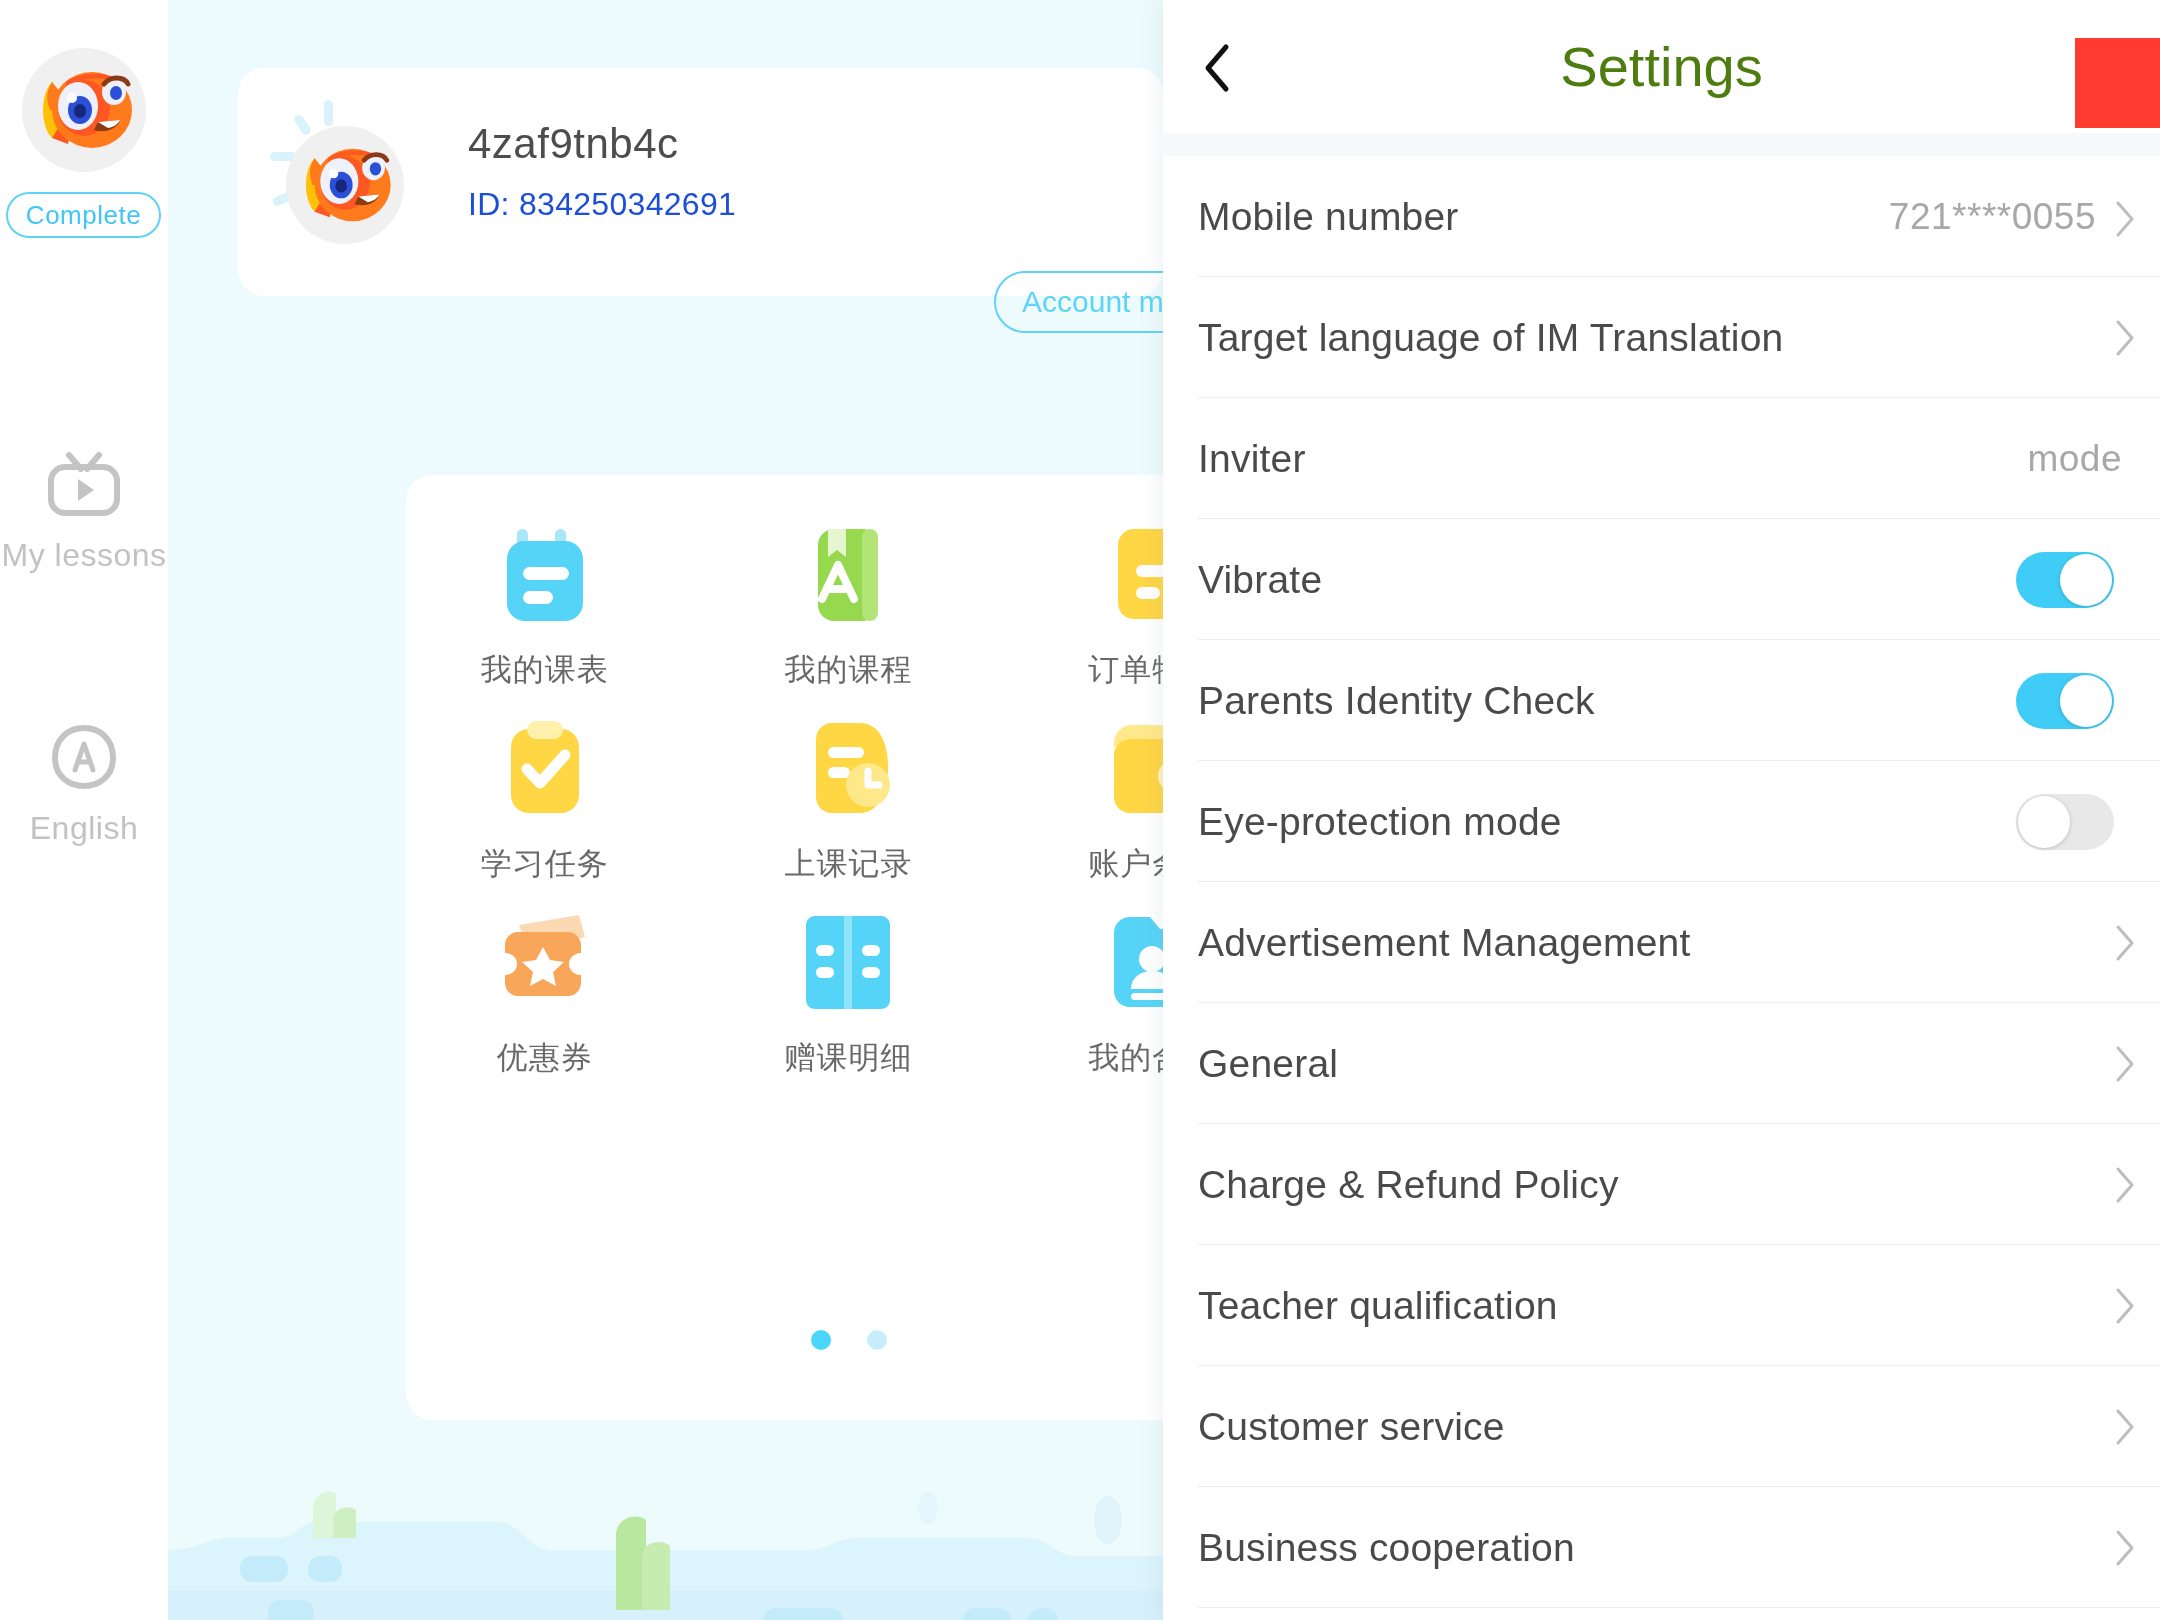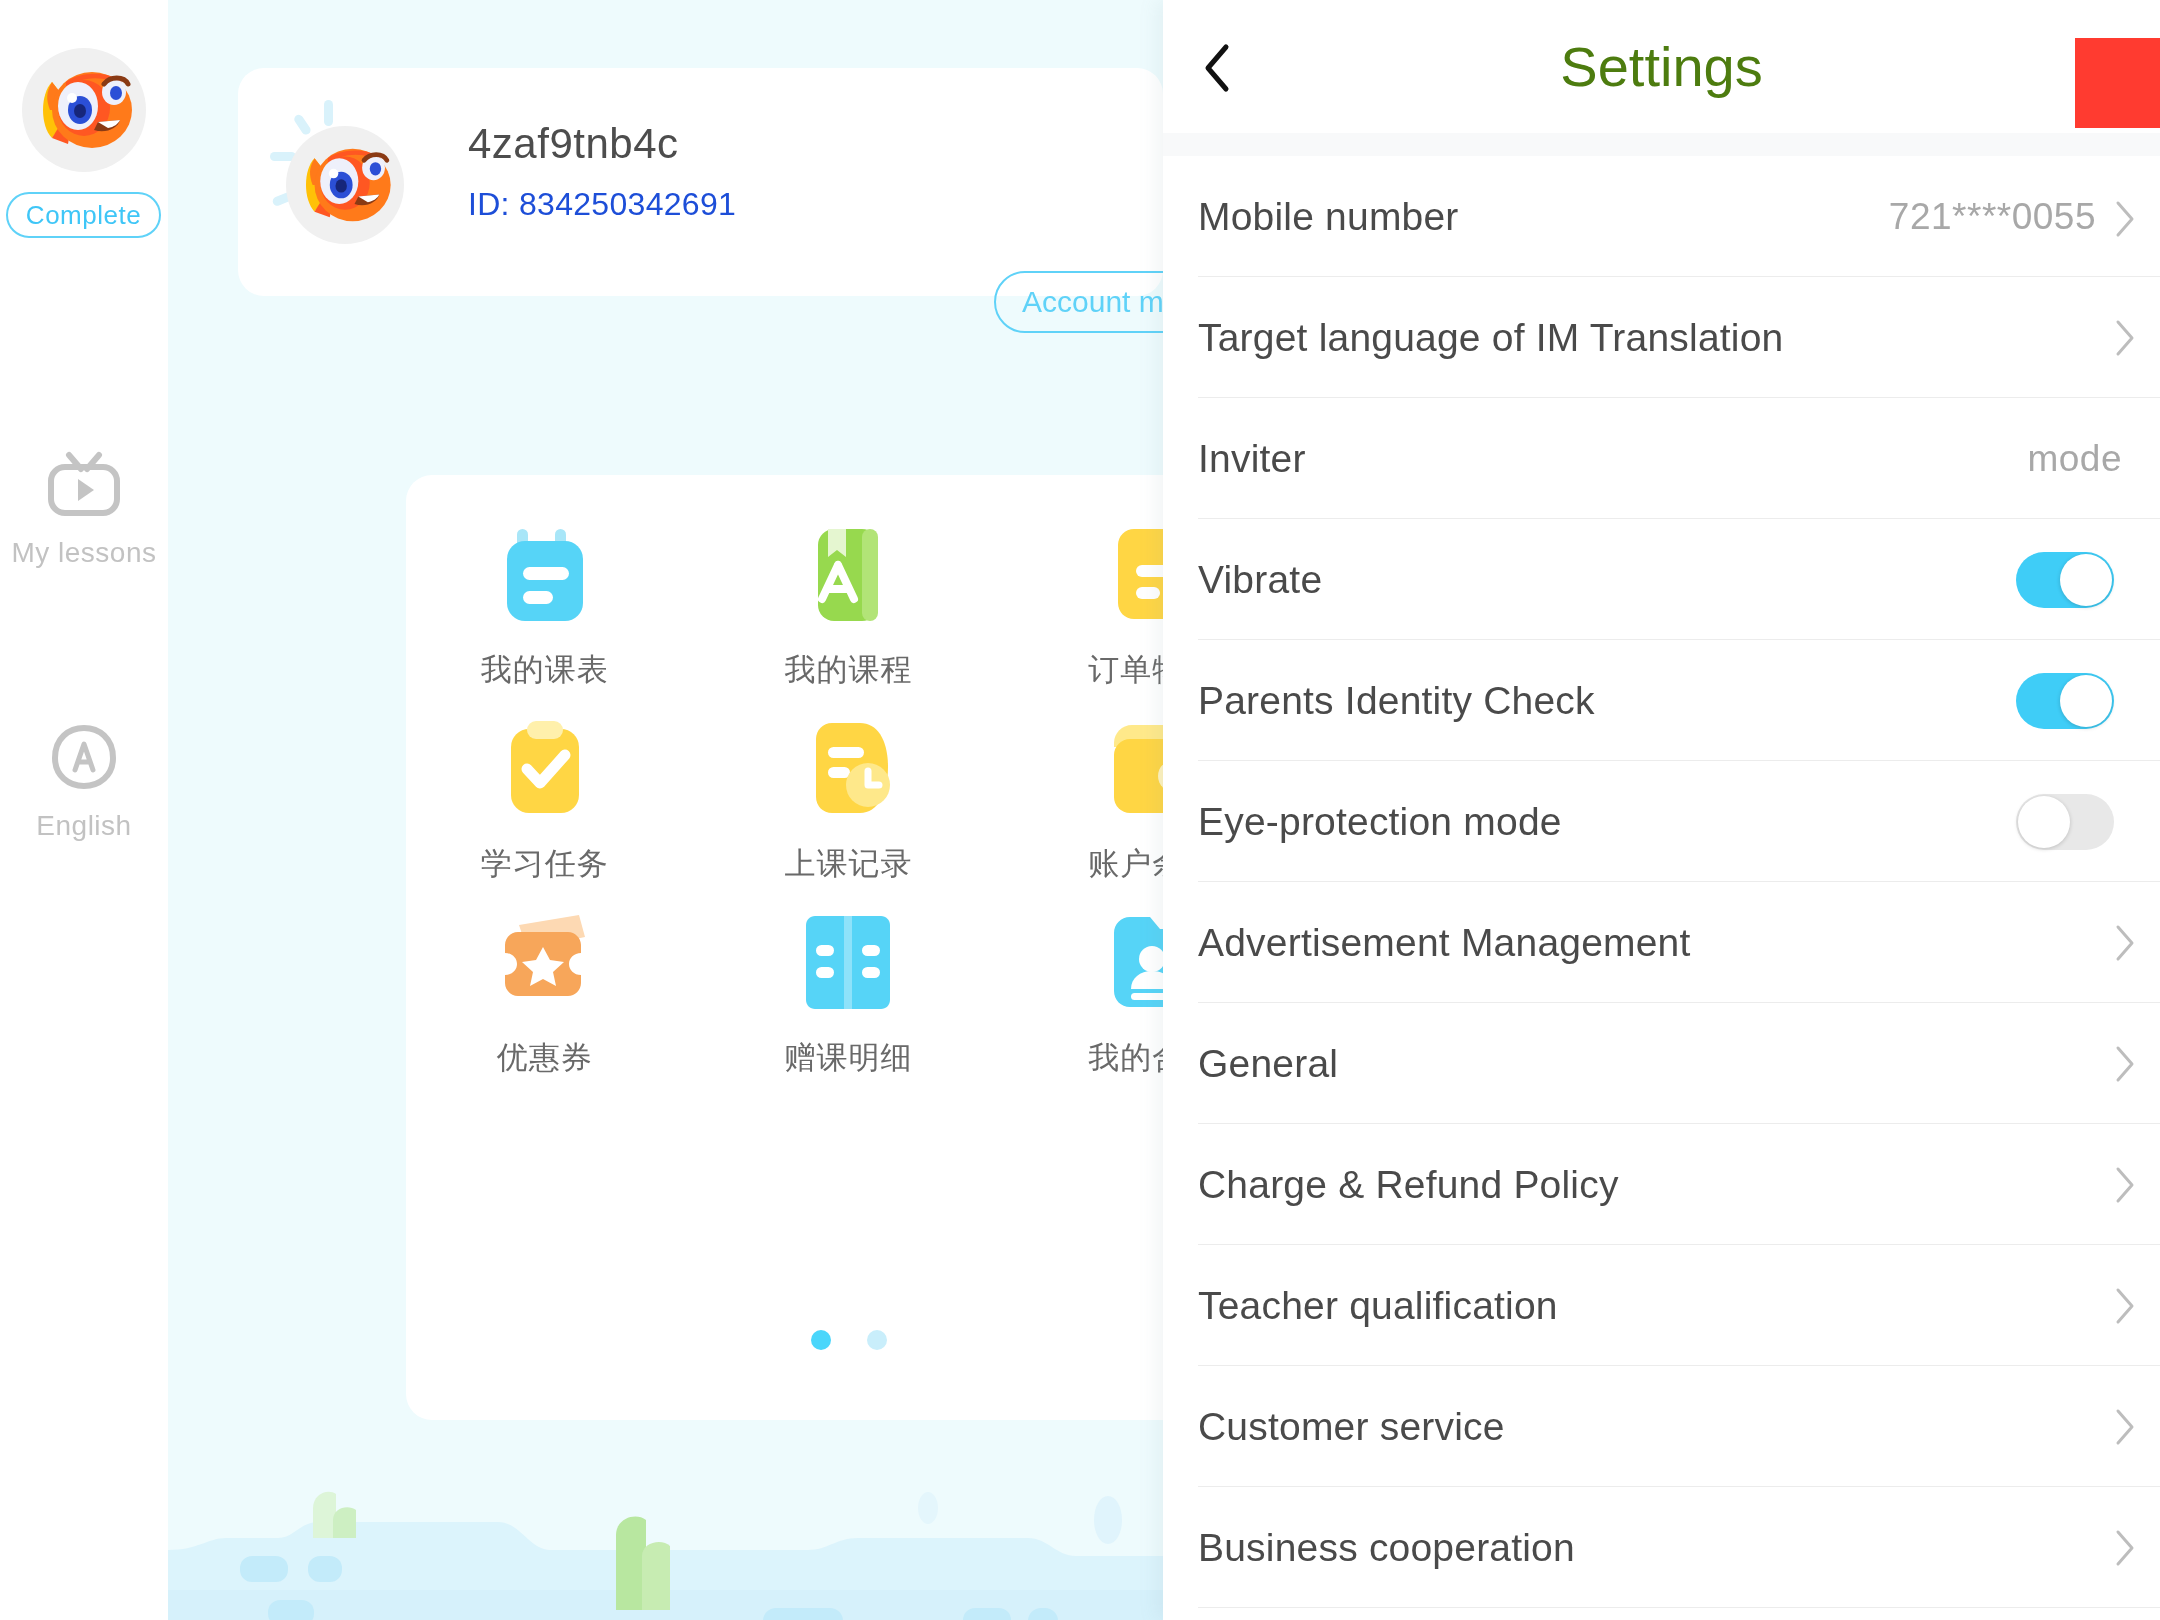--- a/index.html
+++ b/index.html
@@ -32,21 +32,21 @@
     color:#3fc6f7; font-size:26px; letter-spacing:.5px;
   }
   .sb-nav-item {
     position:absolute; left:0; width:168px;
     display:flex; flex-direction:column; align-items:center;
   }
   .sb-nav-item.lessons { top:445px; }
   .sb-nav-item.english { top:718px; }
   .sb-ico { width:86px; height:78px; display:block; }
   .sb-label {
-    margin-top:14px; color:#c2c2c2; font-size:28px;
+    margin-top:14px; color:#c2c2c2; font-size:32px;
     letter-spacing:.5px; white-space:nowrap;
   }
 
   
   .main {
     position:absolute; left:168px; top:0; width:995px; height:1620px;
     background:#eefbfd; overflow:hidden; z-index:1;
   }
   .deco { position:absolute; left:0; bottom:0; width:995px; height:260px; }
 

